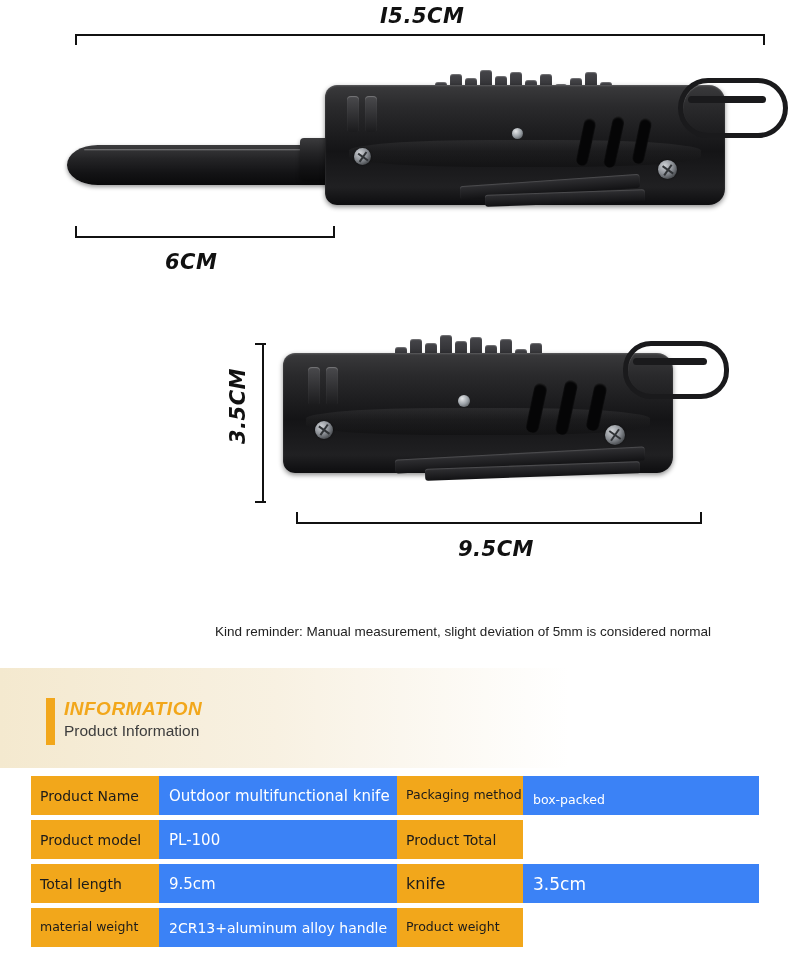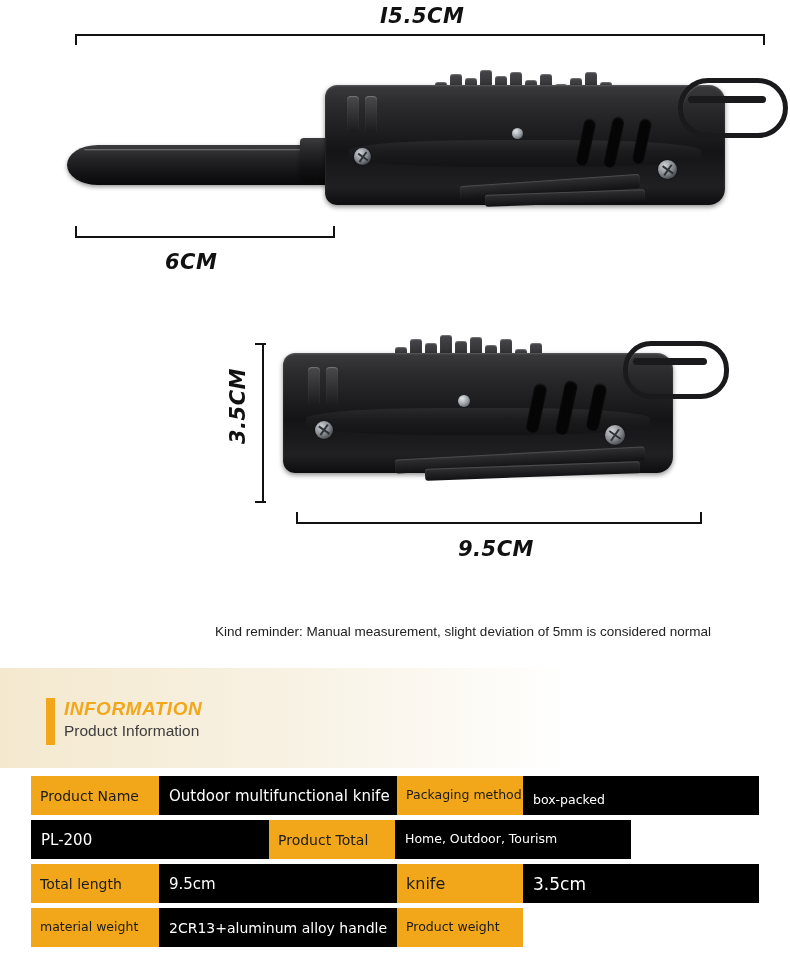--- a/index.html
+++ b/index.html
@@ -222,21 +222,21 @@
     overflow: hidden;
   }
   .cell-key {
     background: #f2a71b;
     color: #1b1b1b;
     padding-left: 9px;
     font-size: 14px;
     font-family: "DejaVu Sans", sans-serif;
   }
   .cell-val {
-    background: #000000;
+    background: #3b82f6;
     color: #ffffff;
     padding-left: 10px;
     font-size: 15px;
     font-family: "DejaVu Sans", sans-serif;
   }
   .k1 { width: 128px; }
   .v1 { width: 238px; }
   .k2 { width: 126px; }
   .v2 { width: 236px; }
   .small { font-size: 12.5px; line-height: 1.15; align-items: center; }
@@ -349,23 +349,23 @@
   <div class="table">
 
     <div class="trow">
       <div class="cell cell-key k1">Product Name</div>
       <div class="cell cell-val v1">Outdoor multifunctional knife</div>
       <div class="cell cell-key k2 small">Packaging method</div>
       <div class="cell cell-val v2 small wrapval">box-packed</div>
     </div>
 
     <div class="trow">
-      <div class="cell cell-val v1">PL-200</div>
+      <div class="cell cell-key k1">Product model</div>
+      <div class="cell cell-val v1">PL-100</div>
       <div class="cell cell-key k2">Product Total</div>
-      <div class="cell cell-val v2 small">Home, Outdoor, Tourism</div>
     </div>
 
     <div class="trow">
       <div class="cell cell-key k1">Total length</div>
       <div class="cell cell-val v1">9.5cm</div>
       <div class="cell cell-key k2" style="font-size:16px;">knife</div>
       <div class="cell cell-val v2" style="font-size:17px;">3.5cm</div>
     </div>
 
     <div class="trow">

